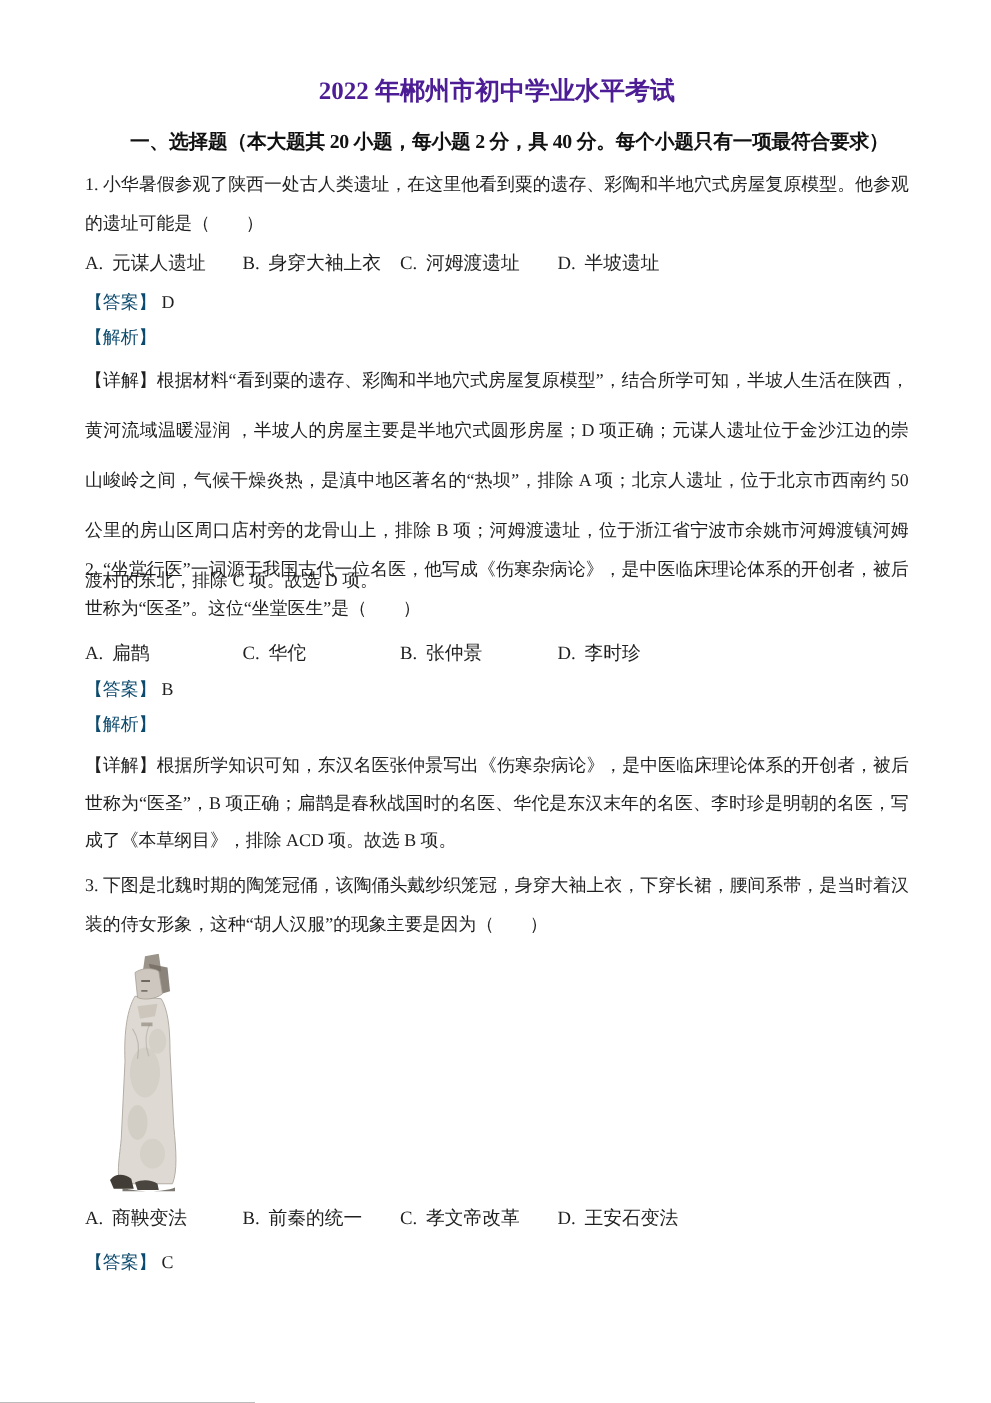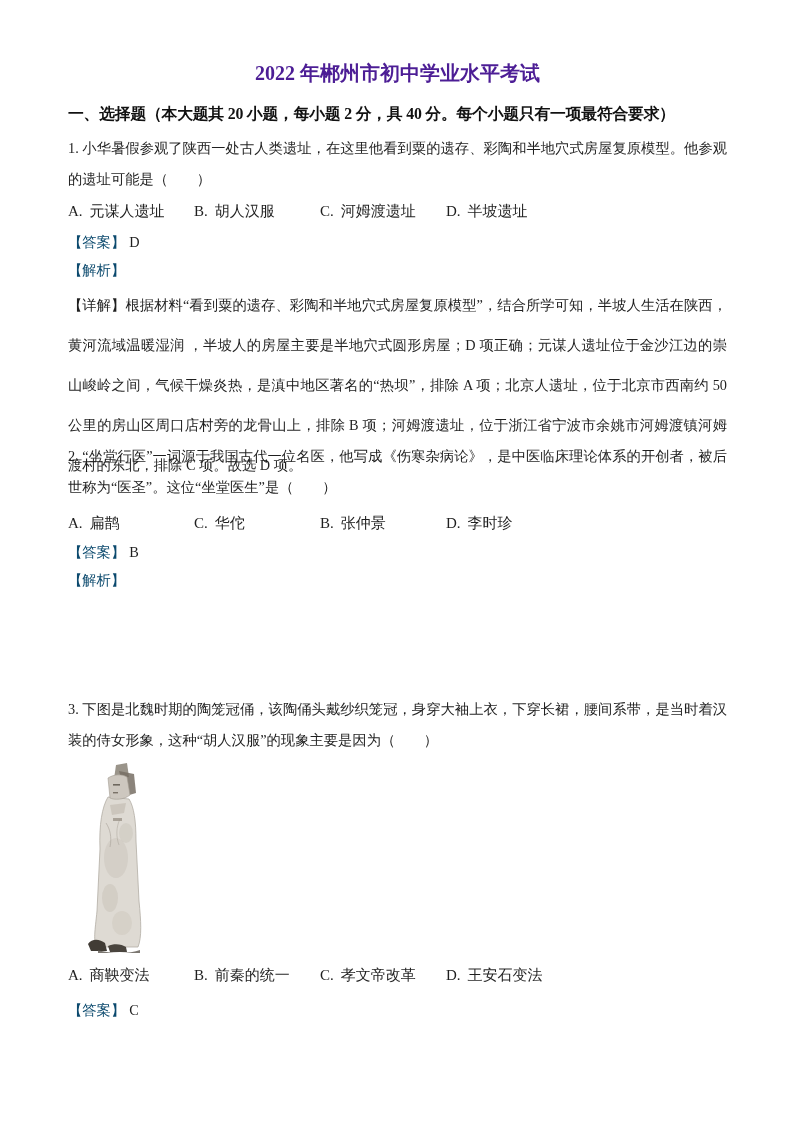--- a/index.html
+++ b/index.html
@@ -13,20 +13,21 @@
     overflow:hidden;
   }
   .blk{position:absolute;left:68px;width:659px;}
   .title{
     top:58px;text-align:center;font-weight:bold;
     font-size:20px;line-height:30px;color:#4c1d95;
   }
   .heading{
     top:101px;font-weight:bold;font-size:15.8px;line-height:26px;color:#111;
     letter-spacing:-0.2px;
+    margin-left:36px;
   }
   .body-text{font-size:14.3px;line-height:31px;text-align:justify;}
   .q1-stem{top:133px;}
   .q1-options{top:196px;}
   .q1-answer{top:227px;}
   .q1-analysis{top:255px;}
   .q1-detail{top:285px;line-height:40px;}
   .q2-stem{top:441px;}
   .q2-options{top:508px;}
   .q2-answer{top:537px;}
@@ -52,21 +53,21 @@
 <div class="page">
 
   <div class="blk title">2022 年郴州市初中学业水平考试</div>
 
   <div class="blk heading">一、选择题（本大题其 20 小题，每小题 2 分，具 40 分。每个小题只有一项最符合要求）</div>
 
   <p class="blk body-text q1-stem">1. 小华暑假参观了陕西一处古人类遗址，在这里他看到粟的遗存、彩陶和半地穴式房屋复原模型。他参观的遗址可能是（　　）</p>
 
   <div class="blk options-row q1-options">
     <span><span class="opt-label">A.</span><span>元谋人遗址</span></span>
-    <span><span class="opt-label">B.</span><span>胡人汉服</span></span>
+    <span><span class="opt-label">B.</span><span>身穿大袖上衣</span></span>
     <span><span class="opt-label">C.</span><span>河姆渡遗址</span></span>
     <span><span class="opt-label">D.</span><span>半坡遗址</span></span>
   </div>
 
   <p class="blk body-text q1-answer"><span class="blue">【答案】</span><span class="ans-letter">D</span></p>
 
   <p class="blk body-text q1-analysis"><span class="blue">【解析】</span></p>
 
   <p class="blk body-text q1-detail"><span>【详解】</span><span>根据材料“看到粟的遗存、彩陶和半地穴式房屋复原模型”，结合所学可知，半坡人生活在陕西，黄河流域温暖湿润 ，半坡人的房屋主要是半地穴式圆形房屋；D 项正确；元谋人遗址位于金沙江边的崇山峻岭之间，气候干燥炎热，是滇中地区著名的“热坝”，排除 A 项；北京人遗址，位于北京市西南约 50 公里的房山区周口店村旁的龙骨山上，排除 B 项；河姆渡遗址，位于浙江省宁波市余姚市河姆渡镇河姆渡村的东北，排除 C 项。故选 D 项。</span></p>
 
@@ -76,20 +77,21 @@
     <span><span class="opt-label">A.</span><span>扁鹊</span></span>
     <span><span class="opt-label">C.</span><span>华佗</span></span>
     <span><span class="opt-label">B.</span><span>张仲景</span></span>
     <span><span class="opt-label">D.</span><span>李时珍</span></span>
   </div>
 
   <p class="blk body-text q2-answer"><span class="blue">【答案】</span><span class="ans-letter">B</span></p>
 
   <p class="blk body-text q2-analysis"><span class="blue">【解析】</span></p>
 
+  <p class="blk body-text q2-detail"><span>【详解】</span><span>根据所学知识可知，东汉名医张仲景写出《伤寒杂病论》，是中医临床理论体系的开创者，被后世称为“医圣”，B 项正确；扁鹊是春秋战国时的名医、华佗是东汉末年的名医、李时珍是明朝的名医，写成了《本草纲目》，排除 ACD 项。故选 B 项。</span></p>
 
   <p class="blk body-text q3-stem">3. 下图是北魏时期的陶笼冠俑，该陶俑头戴纱织笼冠，身穿大袖上衣，下穿长裙，腰间系带，是当时着汉装的侍女形象，这种“胡人汉服”的现象主要是因为（　　）</p>
 
   <div class="blk q3-image">
     <svg width="66" height="192" viewBox="0 0 66 192" xmlns="http://www.w3.org/2000/svg">
 
       <path d="M22,34 C16,44 13,62 14,86 L11,148 C9,168 7,178 11,184 L52,184 C56,174 55,158 53,138 L50,78 C50,58 48,44 43,36 Z" fill="#dedad3" stroke="#b3ada4" stroke-width="0.8"></path>
 
       <ellipse cx="30" cy="95" rx="12" ry="20" fill="#c8c2b8" opacity="0.45"></ellipse>
       <ellipse cx="24" cy="135" rx="8" ry="14" fill="#c2bcb1" opacity="0.4"></ellipse>

